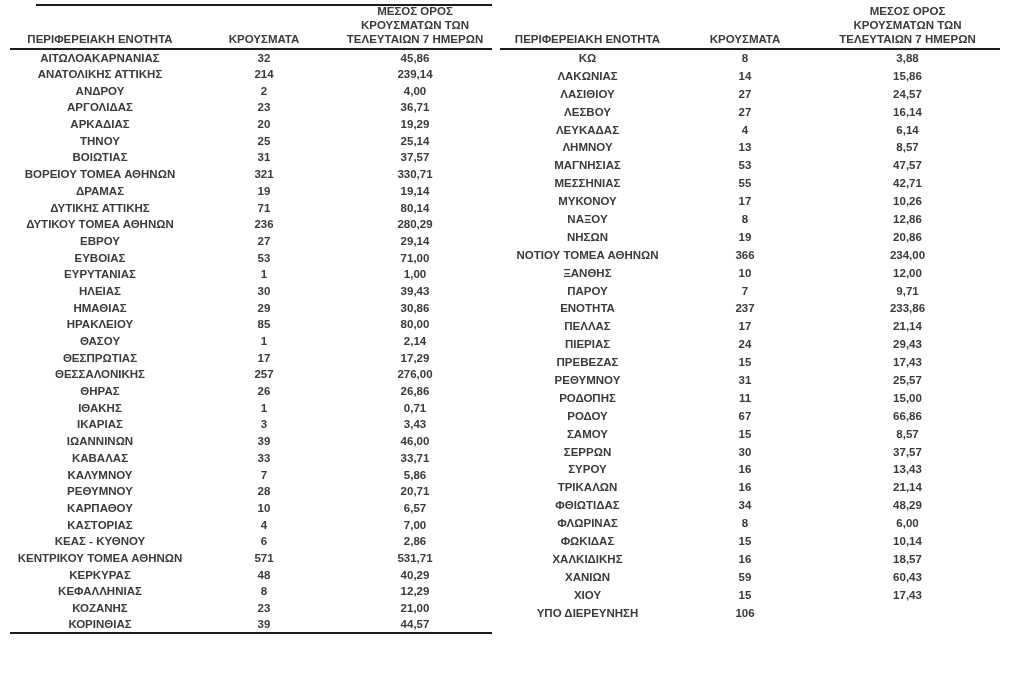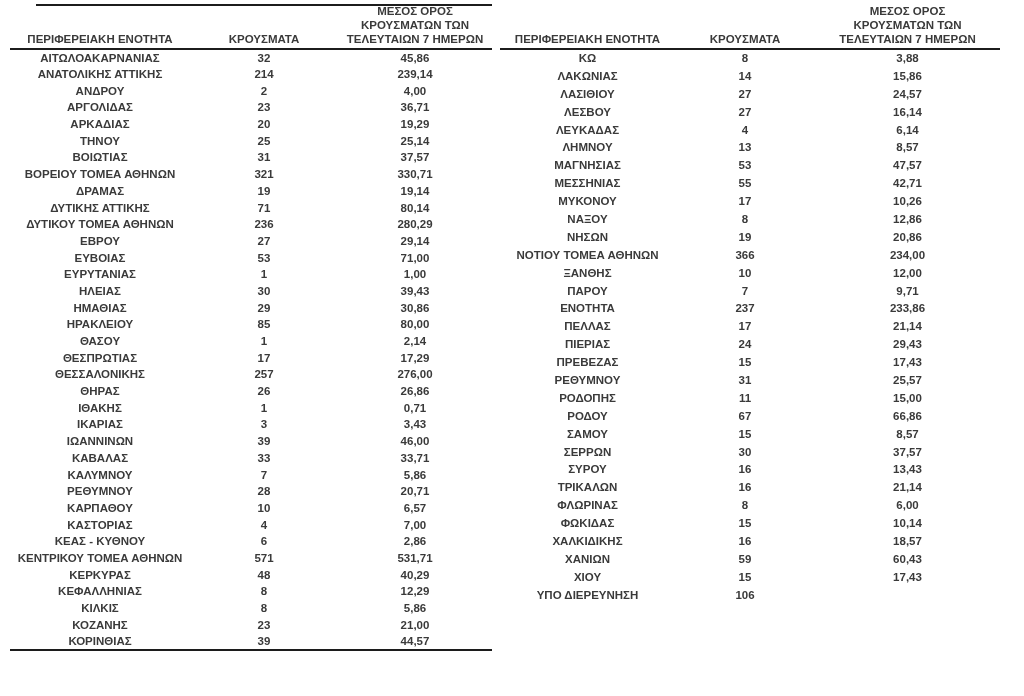--- a/index.html
+++ b/index.html
@@ -242,25 +242,20 @@
           <td>ΚΕΡΚΥΡΑΣ</td>
           <td>48</td>
           <td>40,29</td>
         </tr>
         <tr>
           <td>ΚΕΦΑΛΛΗΝΙΑΣ</td>
           <td>8</td>
           <td>12,29</td>
         </tr>
         <tr>
-          <td>ΚΙΛΚΙΣ</td>
-          <td>8</td>
-          <td>5,86</td>
-        </tr>
-        <tr>
           <td>ΚΟΖΑΝΗΣ</td>
           <td>23</td>
           <td>21,00</td>
         </tr>
         <tr>
           <td>ΚΟΡΙΝΘΙΑΣ</td>
           <td>39</td>
           <td>44,57</td>
         </tr>
       </tbody>
@@ -403,20 +398,25 @@
           <td>ΣΥΡΟΥ</td>
           <td>16</td>
           <td>13,43</td>
         </tr>
         <tr>
           <td>ΤΡΙΚΑΛΩΝ</td>
           <td>16</td>
           <td>21,14</td>
         </tr>
         <tr>
+          <td>ΦΘΙΩΤΙΔΑΣ</td>
+          <td>34</td>
+          <td>48,29</td>
+        </tr>
+        <tr>
           <td>ΦΛΩΡΙΝΑΣ</td>
           <td>8</td>
           <td>6,00</td>
         </tr>
         <tr>
           <td>ΦΩΚΙΔΑΣ</td>
           <td>15</td>
           <td>10,14</td>
         </tr>
         <tr>

